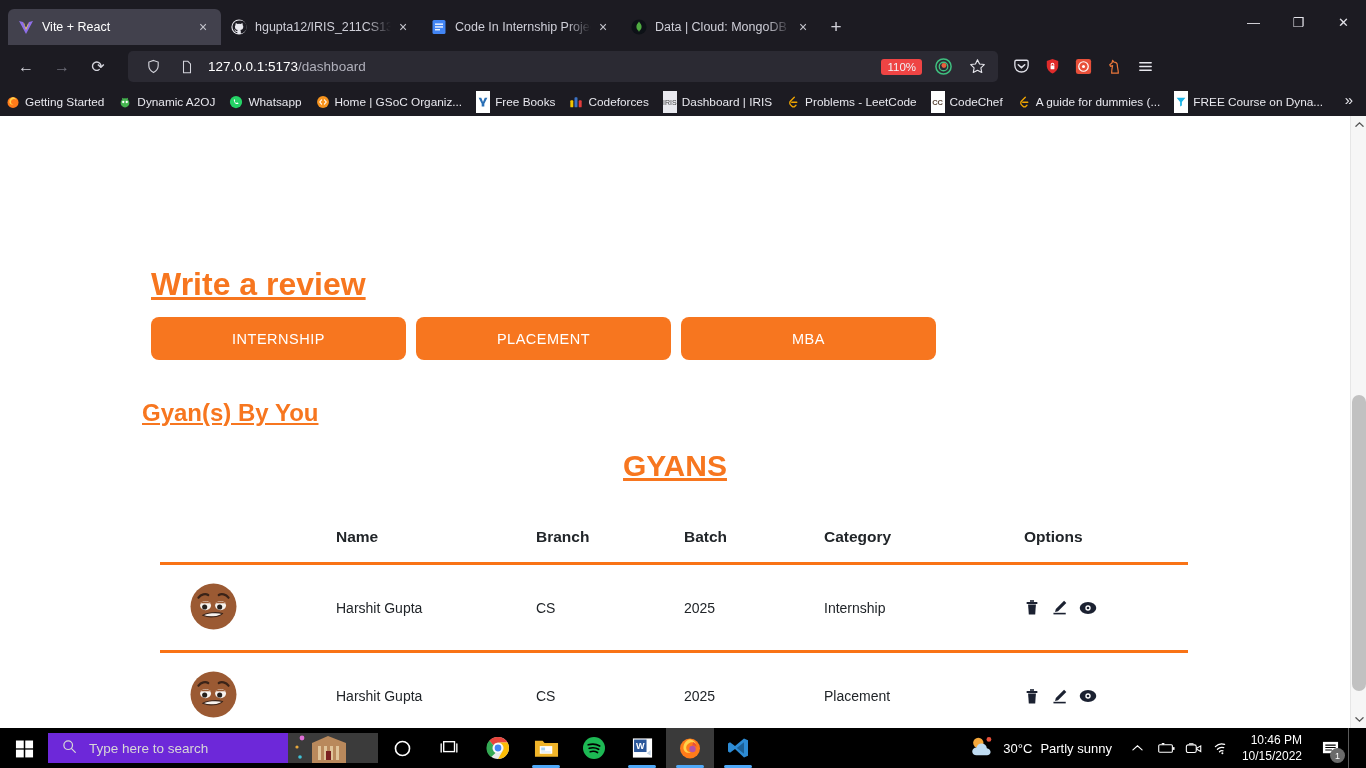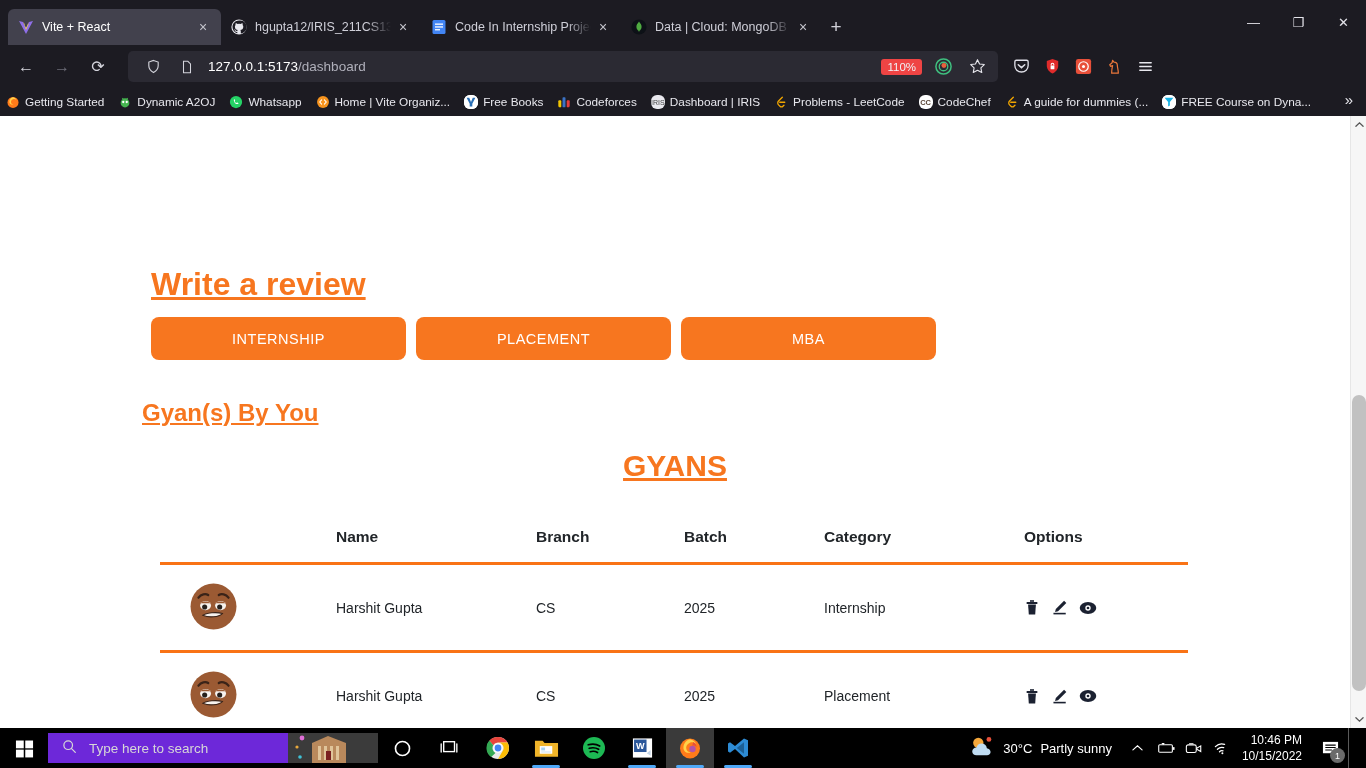--- a/index.html
+++ b/index.html
@@ -46,21 +46,21 @@
   .urlbar .utext { flex:1 1 auto; color:#f0f0f4; font-size:13.5px; }
   .urlbar .utext .host { color:#ffffff; }
   .urlbar .utext .path { color:#b0b0bb; }
   .zoomchip { background:#ef4444; color:#f0f0f4; font-size:11.5px; border-radius:3px; padding:2px 6px; }
   .tbicon { width:26px; height:26px; display:flex; align-items:center; justify-content:center; }
   .navright { display:flex; align-items:center; gap:5px; padding-right:4px; }
 
   
   .bookmarks { height:28px; display:flex; align-items:center; padding-left:0; gap:2px; overflow:hidden; position:relative; }
   .bm { display:flex; align-items:center; gap:5px; padding:2px 6px; border-radius:3px; color:#e8e8ee; font-size:11.8px; white-space:nowrap; }
-  .bm .bmico { width:14px; height:14px; flex:0 0 14px; border-radius:6px; display:flex; align-items:center; justify-content:center; font-size:9px; color:#fff; overflow:hidden; }
+  .bm .bmico { width:14px; height:22px; flex:0 0 14px; border-radius:0; display:flex; align-items:center; justify-content:center; font-size:9px; color:#fff; overflow:hidden; }
   .bmchev { position:absolute; right:6px; top:3px; color:#e8e8ee; font-size:15px; width:22px; text-align:center; }
 
   
   .viewport { position:absolute; left:0; top:116px; width:1366px; height:612px; background:#ffffff; overflow:hidden; }
   .page { position:relative; width:1350px; height:612px; background:#fff; }
 
   .link-write { position:absolute; left:151px; top:150px; font-size:32px; font-weight:bold; color:#F7761F; text-decoration:underline; }
   .cat-row { position:absolute; left:151px; top:201px; display:flex; gap:10px; }
   .catbtn {
     height:43px; border-radius:8px; background:#F7761F; color:#fff;
@@ -276,21 +276,21 @@
         <span>Whatsapp</span>
       </div>
 
       <div class="bm">
         <span class="bmico" style="background:transparent;">
           <svg width="14" height="14" viewBox="0 0 16 16">
               <circle cx="8" cy="8" r="6.8" fill="#f7941e"></circle>
               <path d="M6.4 5.6L4.3 8l2.1 2.4M9.6 5.6L11.7 8l-2.1 2.4" fill="none" stroke="#fff" stroke-width="1.2" stroke-linecap="round"></path>
             </svg>
         </span>
-        <span>Home | Vite Organiz...</span>
+        <span>Home | GSoC Organiz...</span>
       </div>
 
       <div class="bm">
         <span class="bmico" style="background:#fff;color:#2a6fb5;">
           <svg width="14" height="14" viewBox="0 0 16 16">
               <rect width="16" height="16" fill="#fff"></rect>
               <path d="M3 3h3l2 5 2-5h3L9.5 10v3h-3v-3z" fill="#2a6fb5"></path>
             </svg>
         </span>
         <span>Free Books</span>

